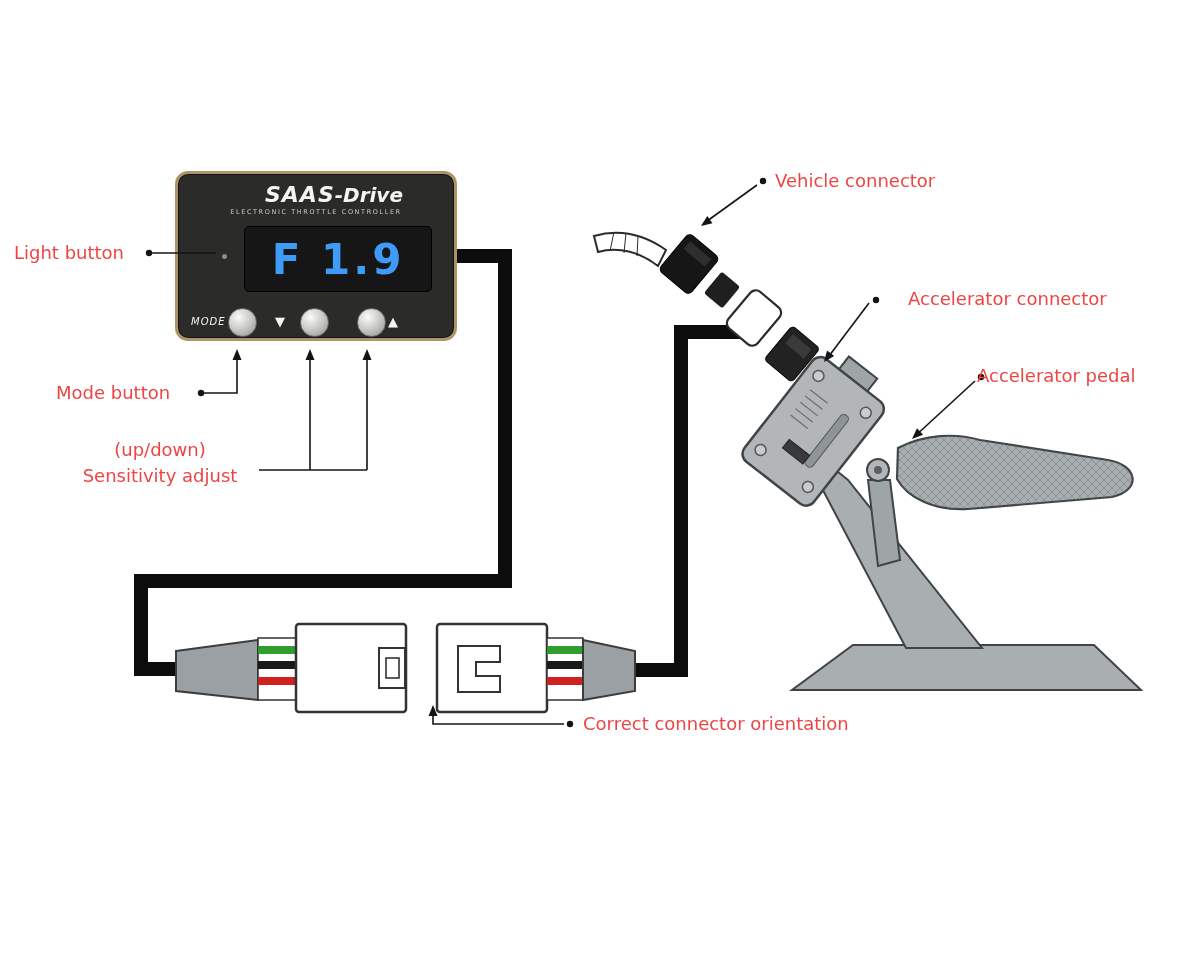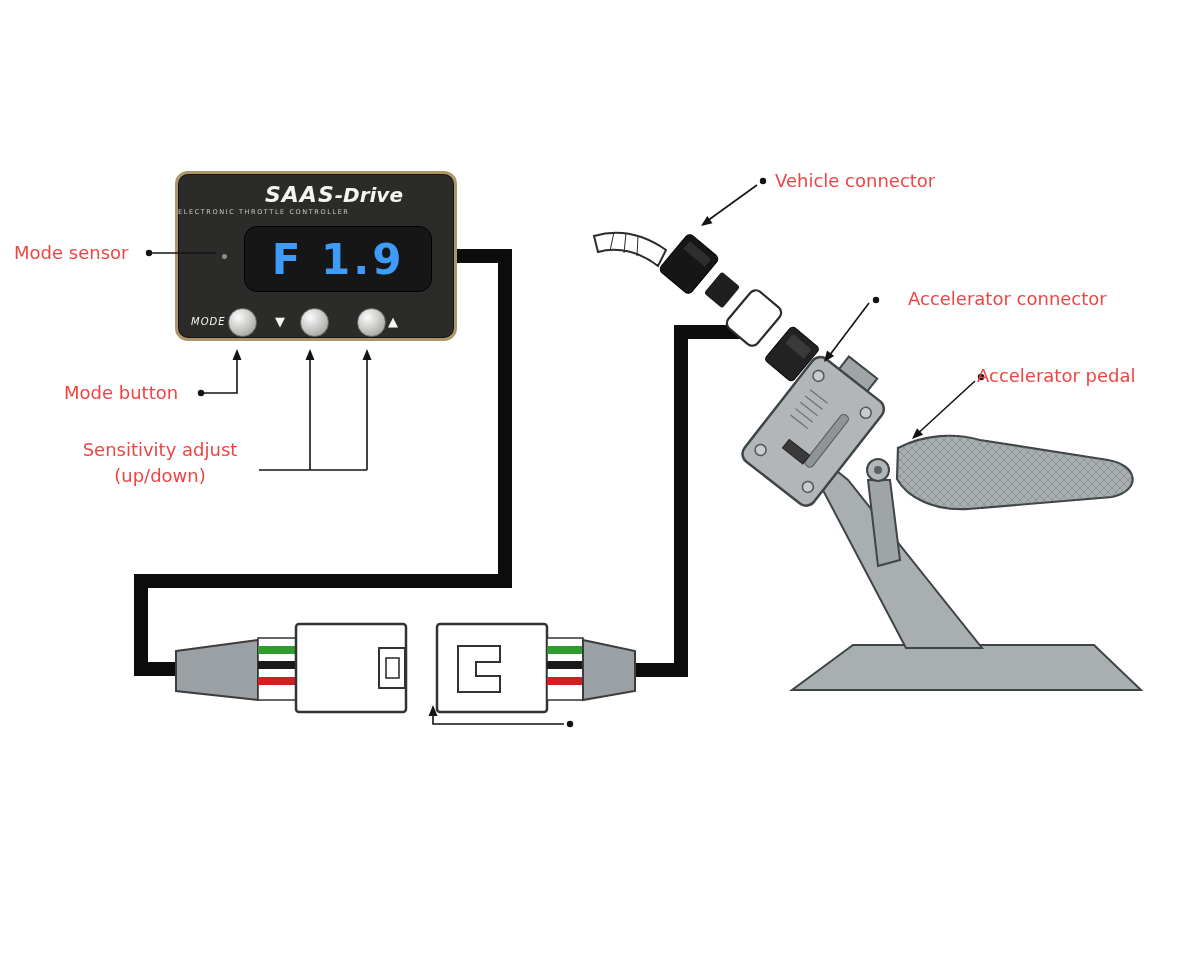--- a/index.html
+++ b/index.html
@@ -11,26 +11,26 @@
   .label{position:absolute;z-index:4;font-size:18px;color:#ef4444;white-space:nowrap;}
   .label.center{text-align:center;white-space:normal;line-height:1.45;}
 
   
   #device{position:absolute;z-index:2;left:175px;top:171px;width:282px;height:170px;
           box-sizing:border-box;border:3px solid #ac9668;border-radius:13px;
           background:#2b2b29;box-shadow:inset 0 0 0 1px #141414;}
   #logo{position:absolute;left:0;right:0;top:8px;text-align:center;color:#f4f4f2;}
   #logo .brand{font-style:italic;font-weight:bold;font-size:22px;letter-spacing:1px;margin-left:36px;}
   #logo .brand-suffix{font-style:italic;font-weight:bold;font-size:20px;}
-  #subtitle{position:absolute;left:0;right:0;top:34px;text-align:left;color:#c9c9c5;
+  #subtitle{position:absolute;left:0;right:0;top:34px;text-align:center;color:#c9c9c5;
             font-size:6.5px;letter-spacing:1.6px;}
   #sensor-dot{position:absolute;left:44px;top:80px;width:5px;height:5px;border-radius:50%;
               background:#8e8e88;}
   #display{position:absolute;left:66px;top:52px;width:186px;height:64px;background:#161616;
-           border-radius:13px;border:1px solid #000;display:flex;align-items:center;
+           border-radius:5px;border:1px solid #000;display:flex;align-items:center;
            justify-content:center;color:#3e9bf7;font-size:42px;font-weight:bold;
            letter-spacing:3px;}
   .devbtn{position:absolute;top:134px;width:27px;height:27px;border-radius:50%;
           border:1px solid #6c6c68;
           background:radial-gradient(circle at 35% 30%, #fbfbfb, #c2c2c0 55%, #8f8f8b);}
   #mode-label{position:absolute;left:13px;top:142px;color:#f2f2ef;font-size:10px;
               font-weight:normal;font-style:italic;letter-spacing:1px;}
   .tri{position:absolute;top:140px;color:#f5f5f2;font-size:13px;}
 </style>
 </head>
@@ -170,22 +170,23 @@
       <polygon points="0,0 11,-4.5 11,4.5" fill="#141414"></polygon>
       </g>
 
     <circle cx="570" cy="724" r="3.2" fill="#141414"></circle>
     <polyline points="564,724 433,724 433,707" fill="none" stroke="#141414" stroke-width="1.6"></polyline>
     <g transform="translate(433,705) rotate(90)">
       <polygon points="0,0 11,-4.5 11,4.5" fill="#141414"></polygon>
       </g>
   </svg>
 
-  <div class="label" style="left:14px;top:242px">Mode sensor</div>
-  <div class="label" style="left:64px;top:382px">Mode button</div>
+  <div class="label" style="left:14px;top:242px">Light button</div>
+  <div class="label" style="left:56px;top:382px">Mode button</div>
   <div class="label center" style="left:62px;top:437px;width:196px">
+    <div>(up/down)</div>
     <div>Sensitivity adjust</div>
-    <div>(up/down)</div>
   </div>
   <div class="label" style="left:775px;top:170px">Vehicle connector</div>
   <div class="label" style="left:908px;top:288px">Accelerator connector</div>
   <div class="label" style="left:977px;top:365px">Accelerator pedal</div>
+  <div class="label" style="left:583px;top:713px">Correct connector orientation</div>
 </div>
 
 </body></html>

